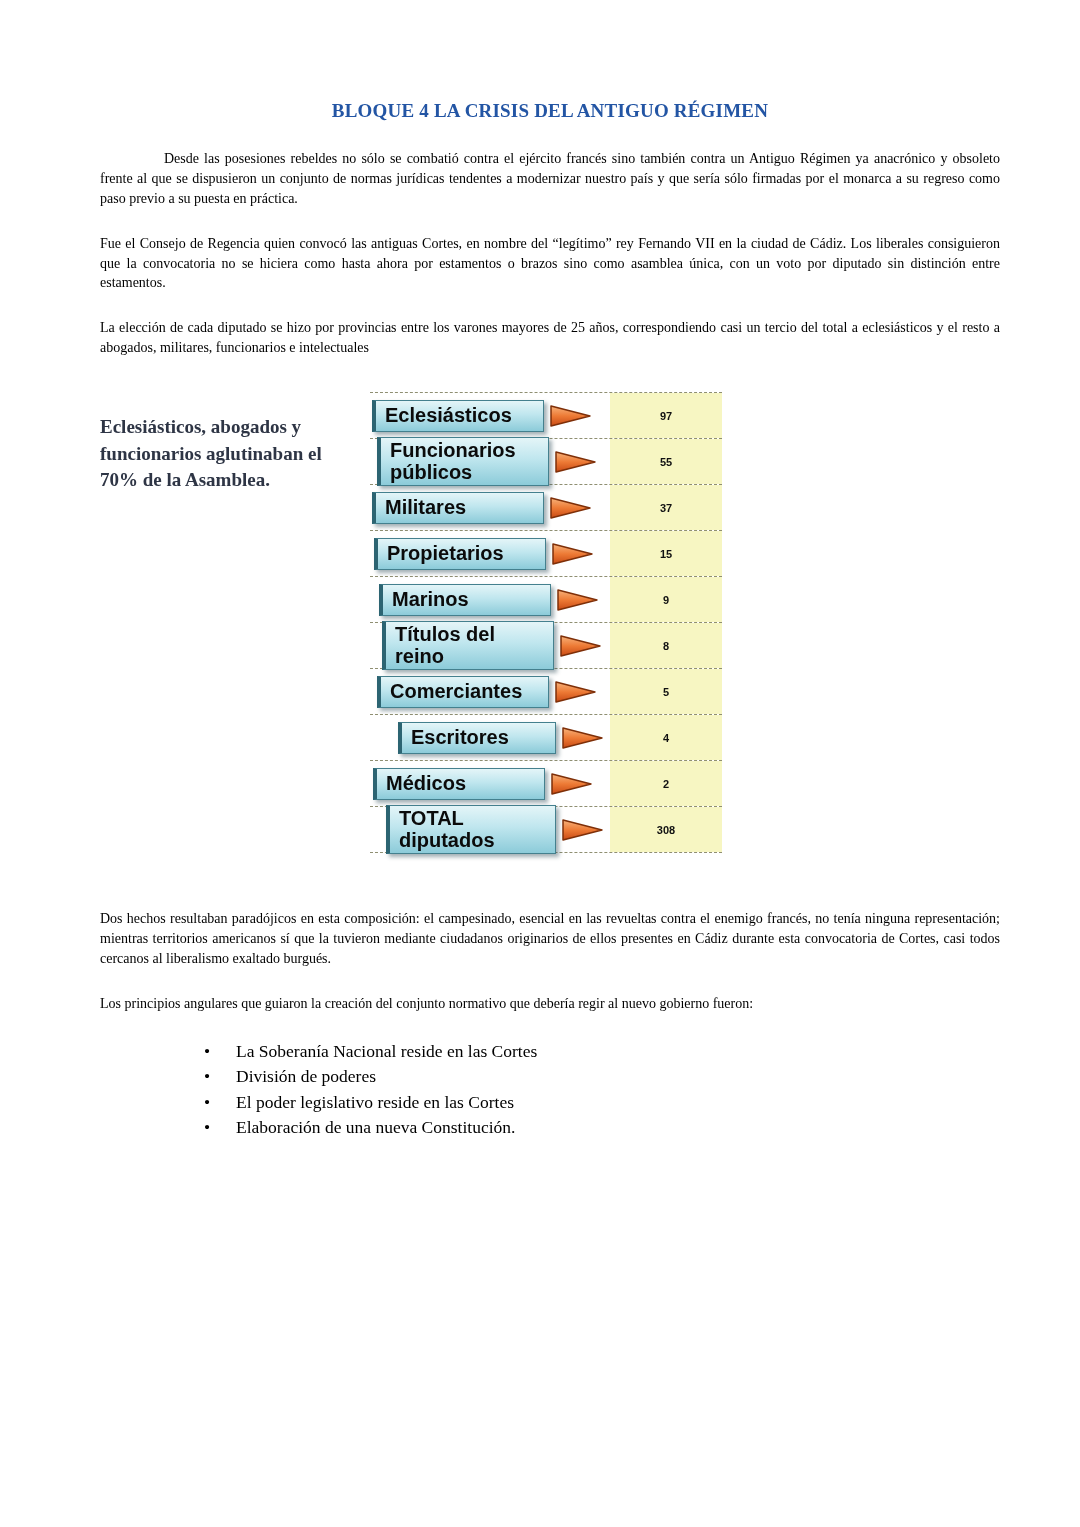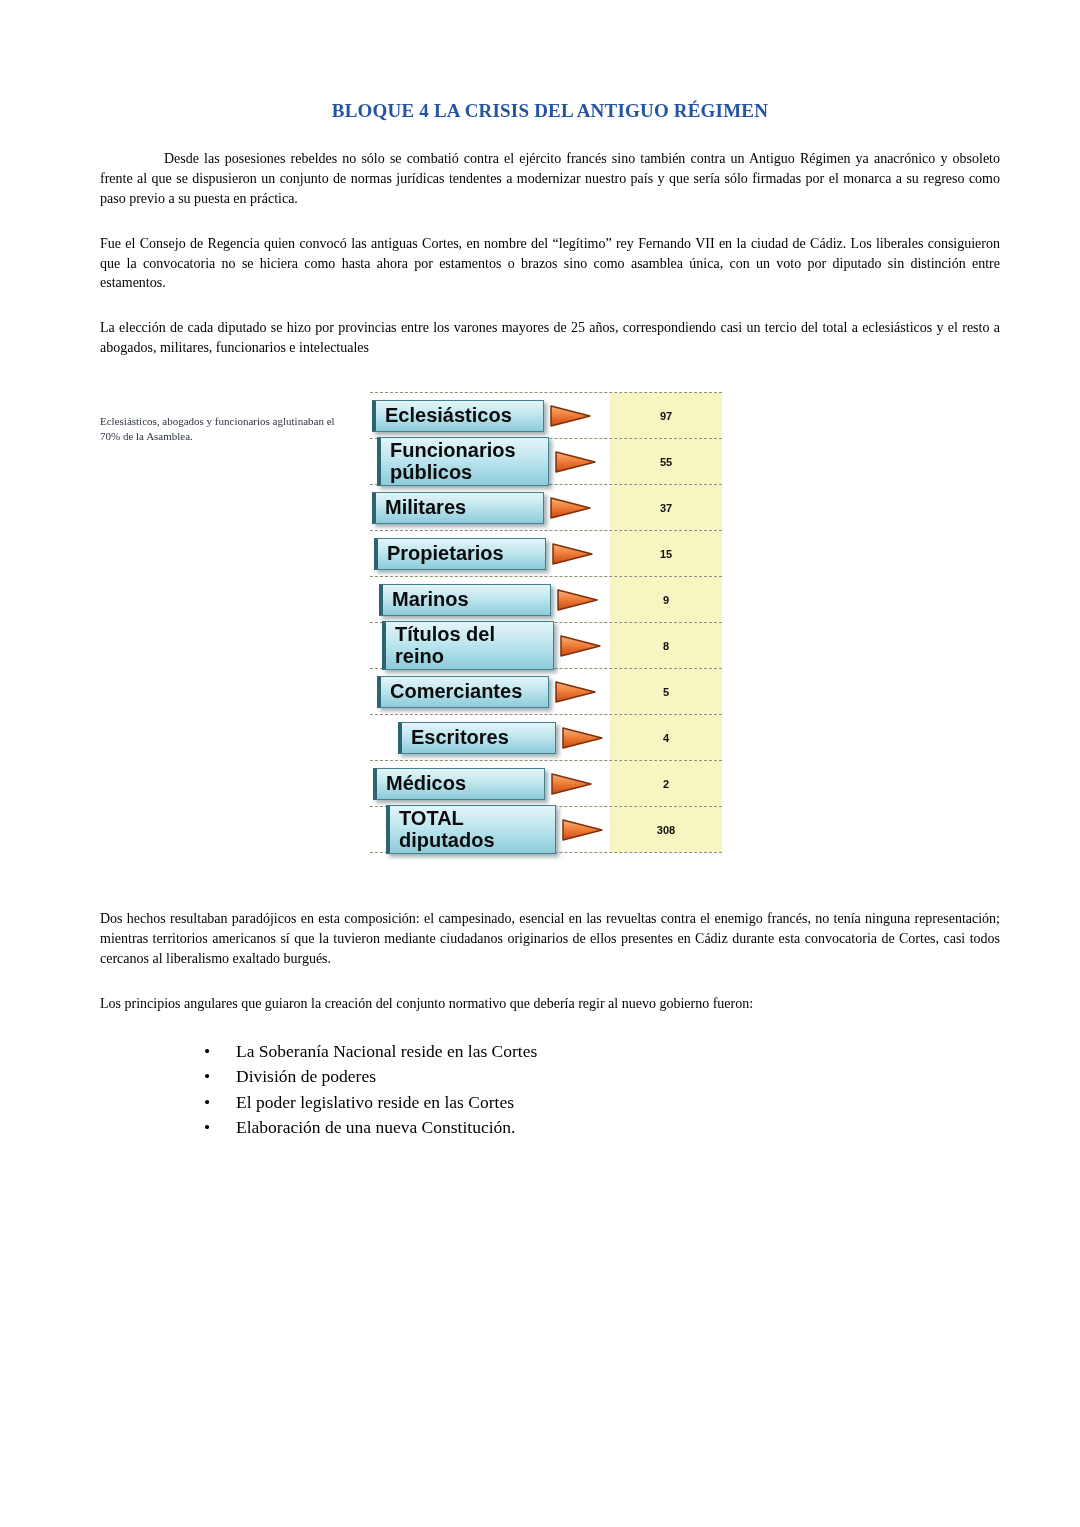--- a/index.html
+++ b/index.html
@@ -4,21 +4,21 @@
 <style>
   html,body{margin:0;padding:0;}
   body{width:1080px;height:1527px;background:#ffffff;font-family:"Liberation Serif",serif;color:#000;overflow:hidden;}
   .page{width:1080px;height:1527px;padding:100px 80px 0 100px;box-sizing:border-box;}
   .title{font-size:19px;font-weight:bold;color:#2355a4;text-align:center;margin:0 0 27px 0;letter-spacing:.2px;}
   .para{font-size:14px;line-height:1.42;text-align:justify;margin:0 0 25px 0;}
   .para.indent{text-indent:64px;}
 
   
   .figure{display:flex;margin:34px 0 56px 0;}
-  .fig-caption{width:252px;padding-top:22px;font-size:11px;font-weight:normal;color:#2e3545;line-height:1.4;flex:none;}
+  .fig-caption{width:252px;padding-top:22px;font-size:19px;font-weight:bold;color:#2e3545;line-height:1.4;flex:none;}
   .chart{flex:none;margin-left:18px;width:352px;border-top:1px dashed #8f8f72;}
   .chart-row{display:flex;align-items:center;height:45px;border-bottom:1px dashed #8f8f72;}
   .label-box{width:172px;min-height:32px;display:flex;align-items:center;padding:2px 6px 2px 9px;box-sizing:border-box;
     background:linear-gradient(180deg,#e4f5f8 0%,#bfe6ee 45%,#8ccbd9 100%);
     border:1px solid #44808e;border-left:4px solid #2c6472;
     box-shadow:3px 3px 4px rgba(50,80,90,.45);}
   .label-text{font-family:"Liberation Sans",sans-serif;font-weight:bold;font-size:20px;line-height:1.08;color:#0b0b0b;}
   .arrow{width:54px;display:flex;justify-content:center;align-items:center;flex:none;}
   .value-cell{width:112px;height:100%;flex:none;margin-left:auto;background:#f7f6c2;display:flex;align-items:center;justify-content:center;
     font-family:"Liberation Sans",sans-serif;font-weight:bold;font-size:11px;color:#111;}

